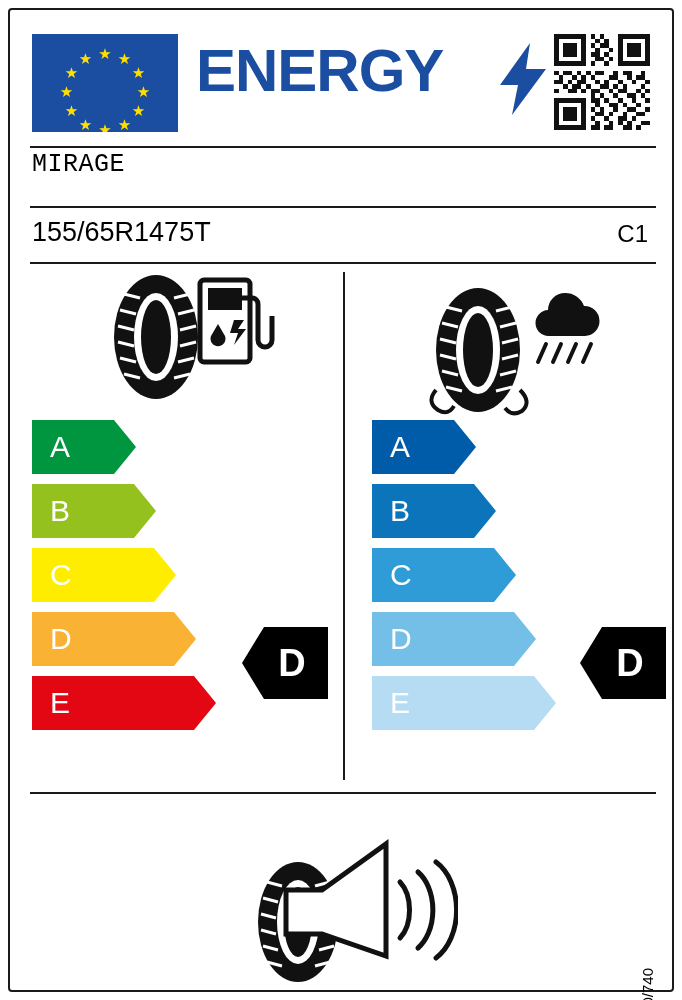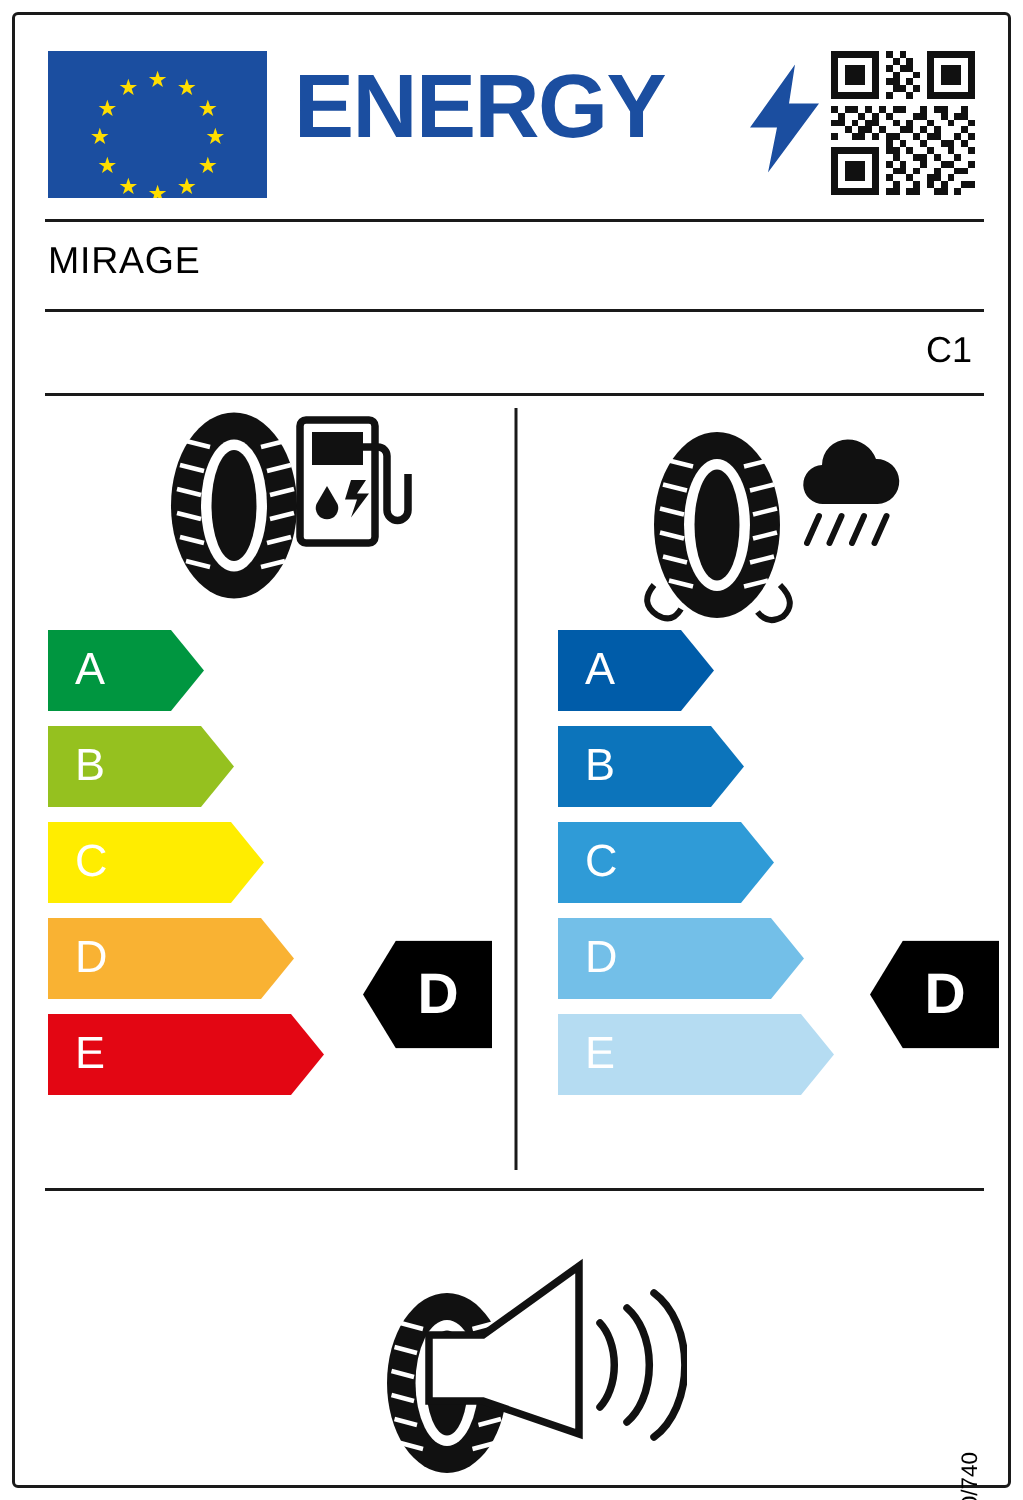--- a/index.html
+++ b/index.html
@@ -86,24 +86,25 @@
     background: #1a1a1a;
   }
   .hr.h1 { top: 136px; }
   .hr.h2 { top: 196px; }
   .hr.h3 { top: 252px; }
   .hr.h4 { top: 782px; }
 
   .brand {
     position: absolute;
     left: 22px;
-    top: 150px;
+    top: 140px;
     font-size: 25px;
     font-weight: normal;
     letter-spacing: 0.5px;
+    font-family: Liberation Mono, monospace;
   }
   .tyre-size {
     position: absolute;
     left: 22px;
     top: 207px;
     font-size: 27px;
   }
   .tyre-class {
     position: absolute;
     right: 24px;
@@ -340,20 +341,21 @@
       </svg>
     </div>
   </div>
 
   <div class="hr h1"></div>
   <div class="hr h2"></div>
   <div class="hr h3"></div>
   <div class="hr h4"></div>
 
   <div class="brand">MIRAGE</div>
+  <div class="tyre-size">155/65R1475T</div>
   <div class="tyre-class">C1</div>
 
   <div class="vdiv"></div>
 
   <div class="pic" style="left:86px; top:262px;">
     <svg width="180" height="130" viewBox="0 0 180 130">
 
       <g>
         <ellipse cx="60" cy="65" rx="42" ry="62" fill="#111"></ellipse>
         <ellipse cx="60" cy="65" rx="22" ry="44" fill="#fff"></ellipse>

